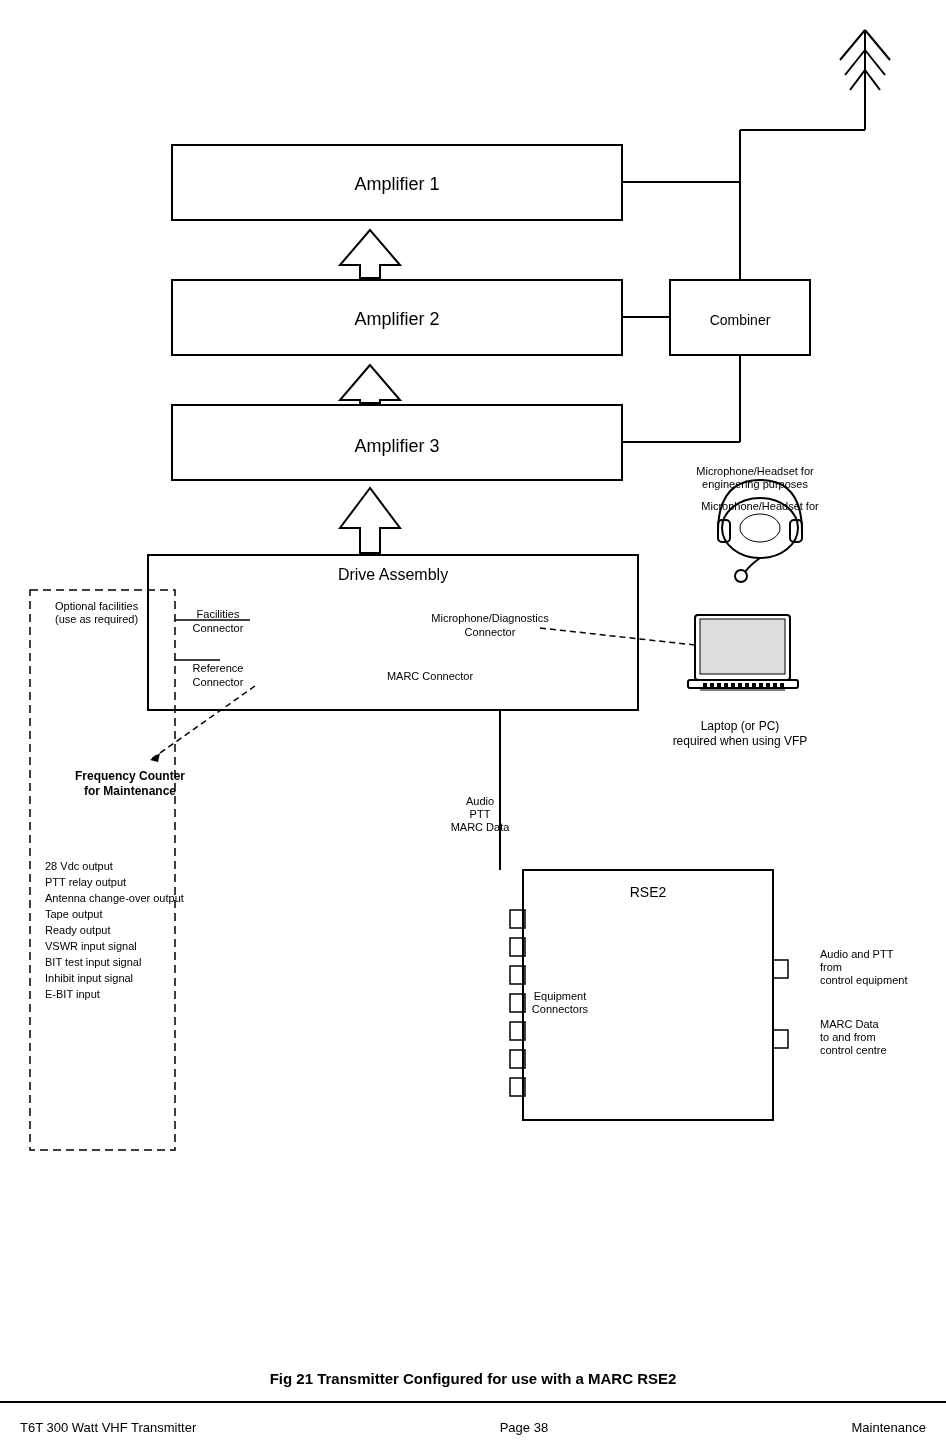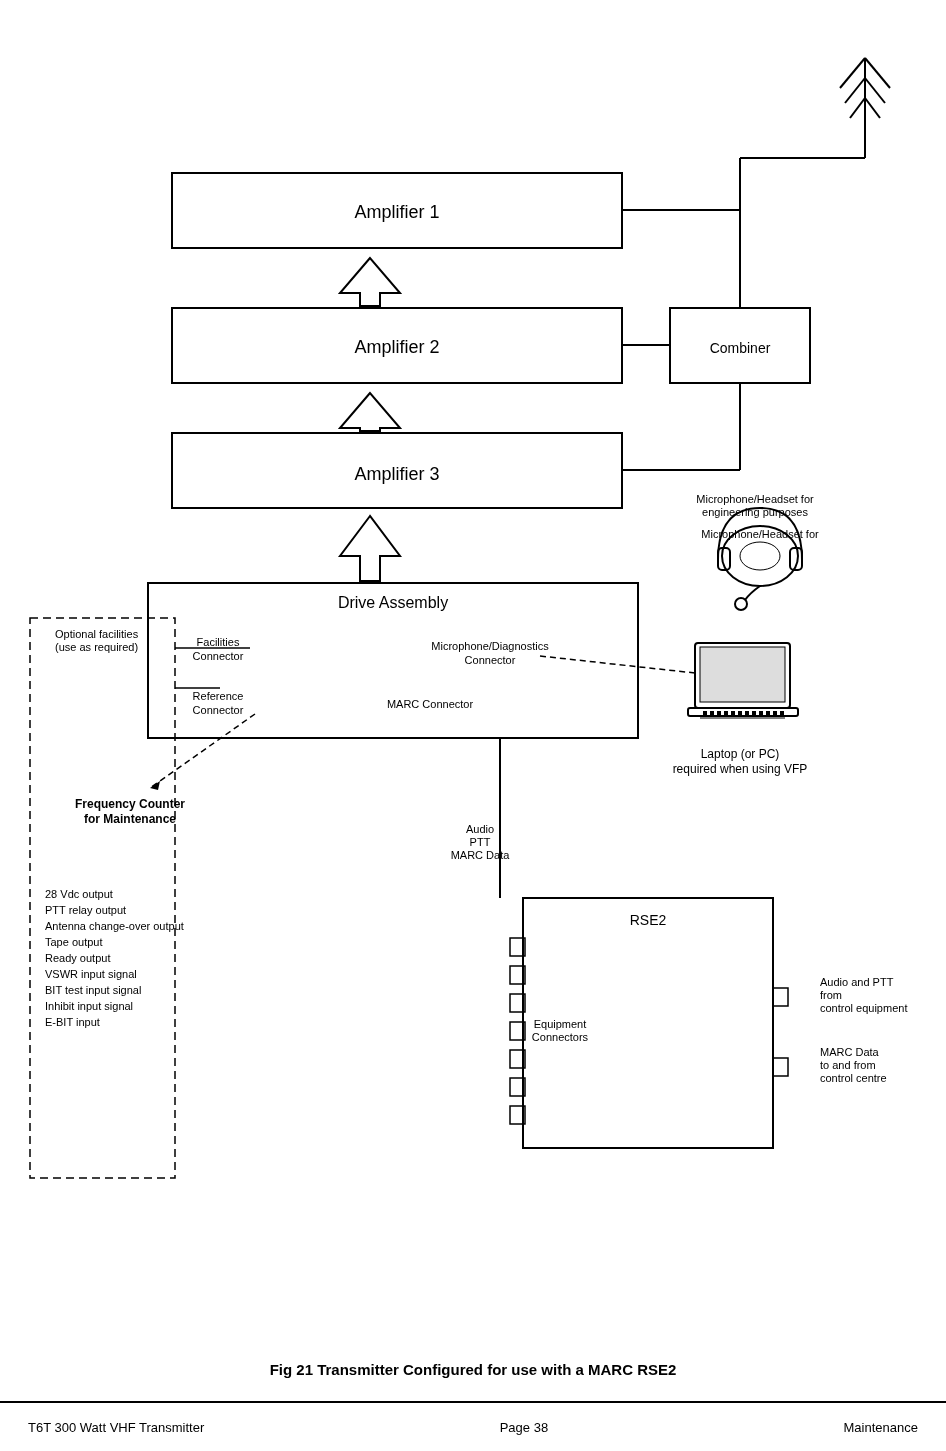--- a/index.html
+++ b/index.html
@@ -11,21 +11,20 @@
       font-size: 13px;
       color: #000;
       position: relative;
     }
 
     #diagram-area {
       position: relative;
       width: 912px;
       height: 1340px;
       overflow: hidden;
-      margin-top: 28px;
     }
 
     svg.diagram-svg {
       position: absolute;
       top: 0;
       left: 0;
       width: 946px;
       height: 1340px;
       overflow: visible;
     }
@@ -33,31 +32,31 @@
     #footer {
       position: absolute;
       bottom: 0;
       left: 0;
       width: 946px;
       height: 50px;
       border-top: 2px solid #000;
       display: flex;
       align-items: center;
       justify-content: space-between;
-      padding: 0 28px;
+      padding: 0 20px;
       font-size: 13px;
     }
 
     #caption {
       text-align: center;
       padding: 8px 0 4px 0;
       font-size: 15px;
       font-weight: bold;
       position: absolute;
-      bottom: 69px;
+      bottom: 60px;
       width: 946px;
     }
   </style>
 </head>
 <body>
 
 <div id="diagram-area">
   <svg class="diagram-svg" xmlns="http://www.w3.org/2000/svg">
 
     <line x1="865" y1="30" x2="865" y2="130" stroke="#000" stroke-width="2"></line>

